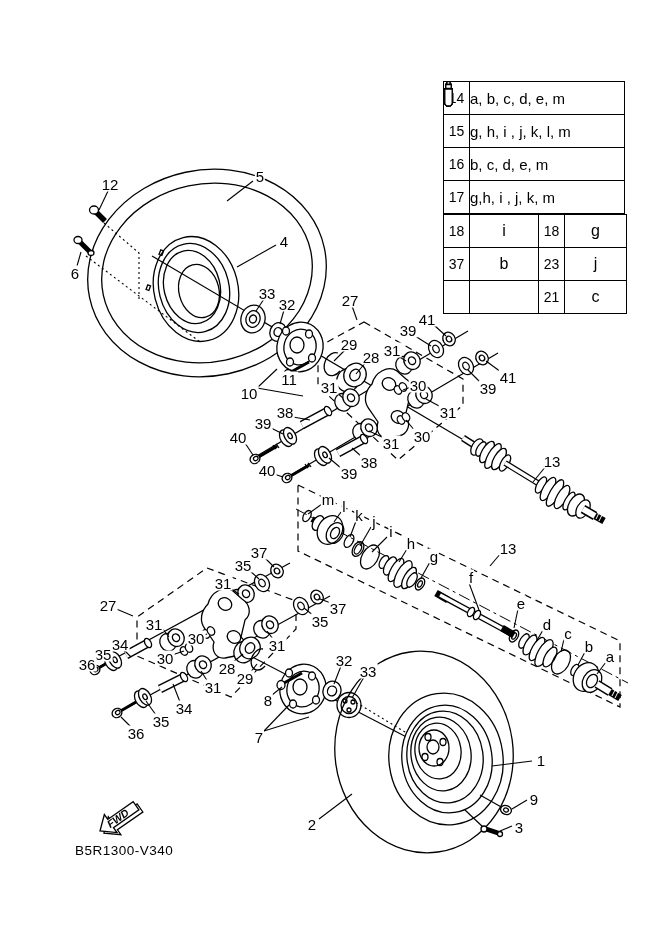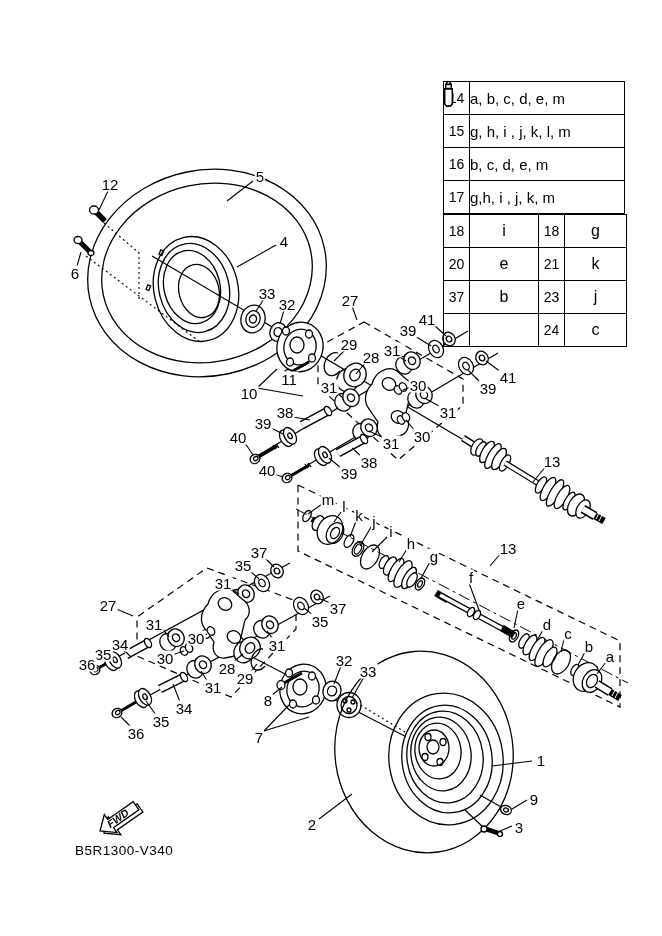--- a/index.html
+++ b/index.html
@@ -500,35 +500,29 @@
   </table>
   <table>
     <tbody>
       <tr>
         <td class="num" style="width:25px">18</td>
         <td class="lv" style="width:68px">i</td>
         <td class="num" style="width:25px">18</td>
         <td class="lv" style="width:61px">g</td>
       </tr>
       <tr>
-        <td class="num">20</td>
-        <td class="lv">e</td>
-        <td class="num">21</td>
-        <td class="lv">k</td>
-      </tr>
-      <tr>
         <td class="num">37</td>
         <td class="lv">b</td>
         <td class="num">23</td>
         <td class="lv">j</td>
       </tr>
       <tr>
         <td class="blank"></td>
           <td class="blank"></td>
-        <td class="num">24</td>
+        <td class="num">21</td>
         <td class="lv">c</td>
       </tr>
     </tbody>
   </table>
 </div>
 
 <div id="callout-layer">
     <div class="callout" style="left: 110px; top: 184px;">12</div>
     <div class="callout" style="left: 75px; top: 273px;">6</div>
     <div class="callout" style="left: 260px; top: 176px;">5</div>

